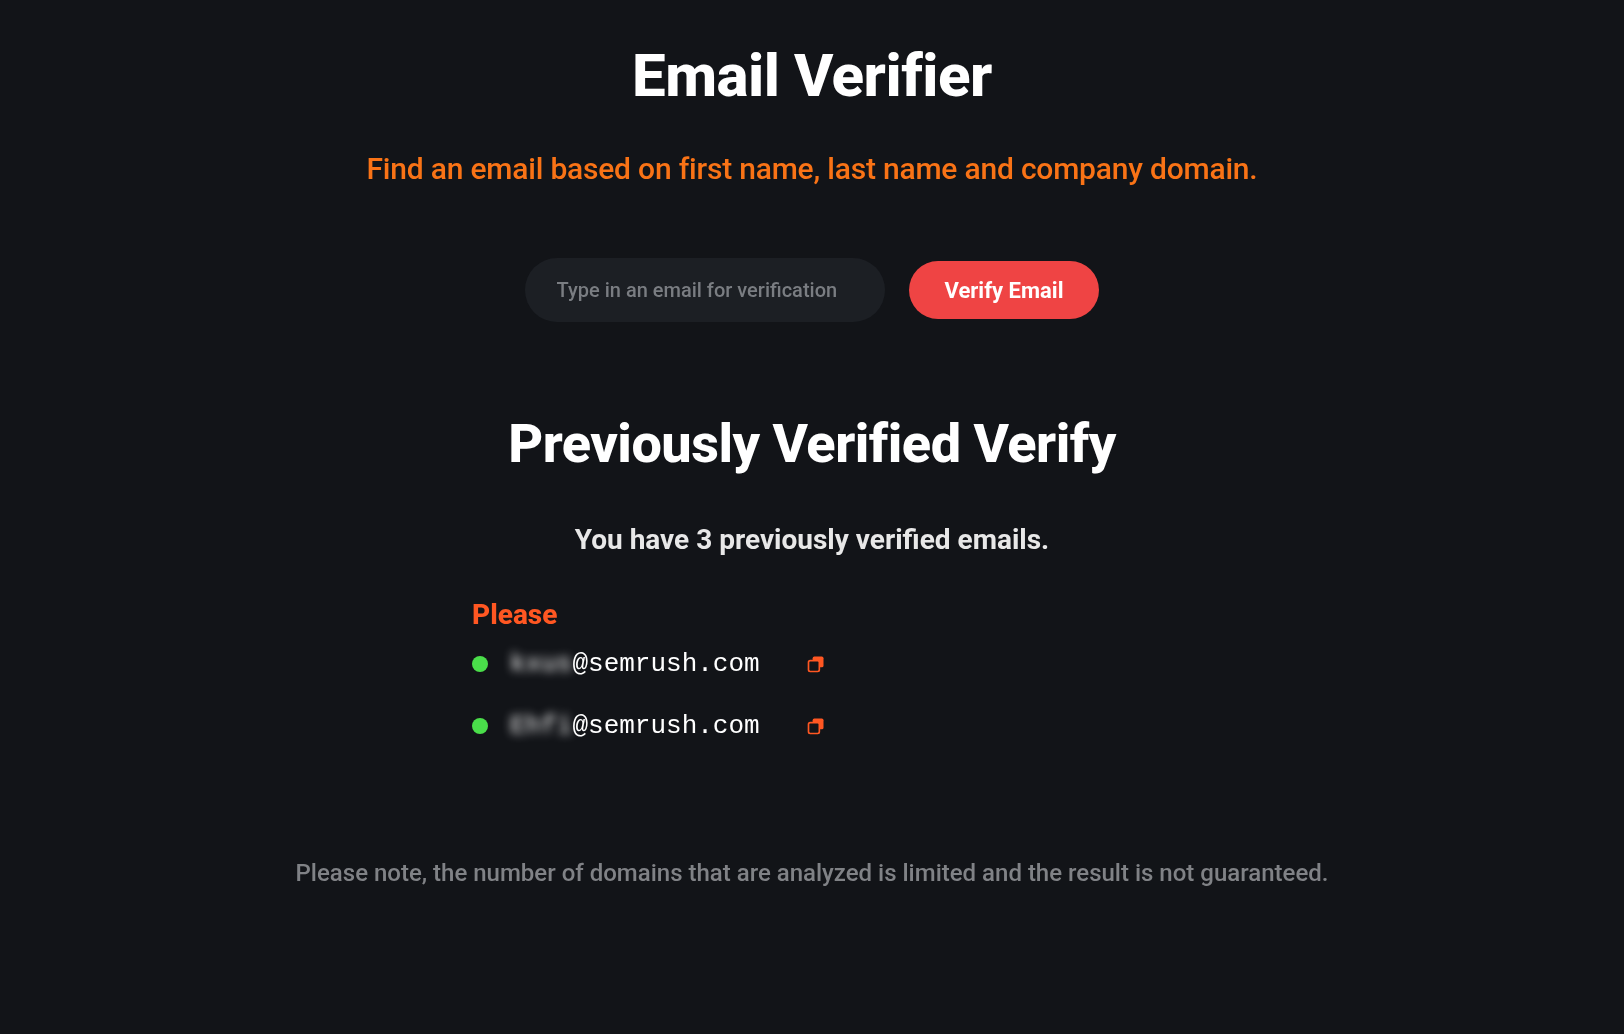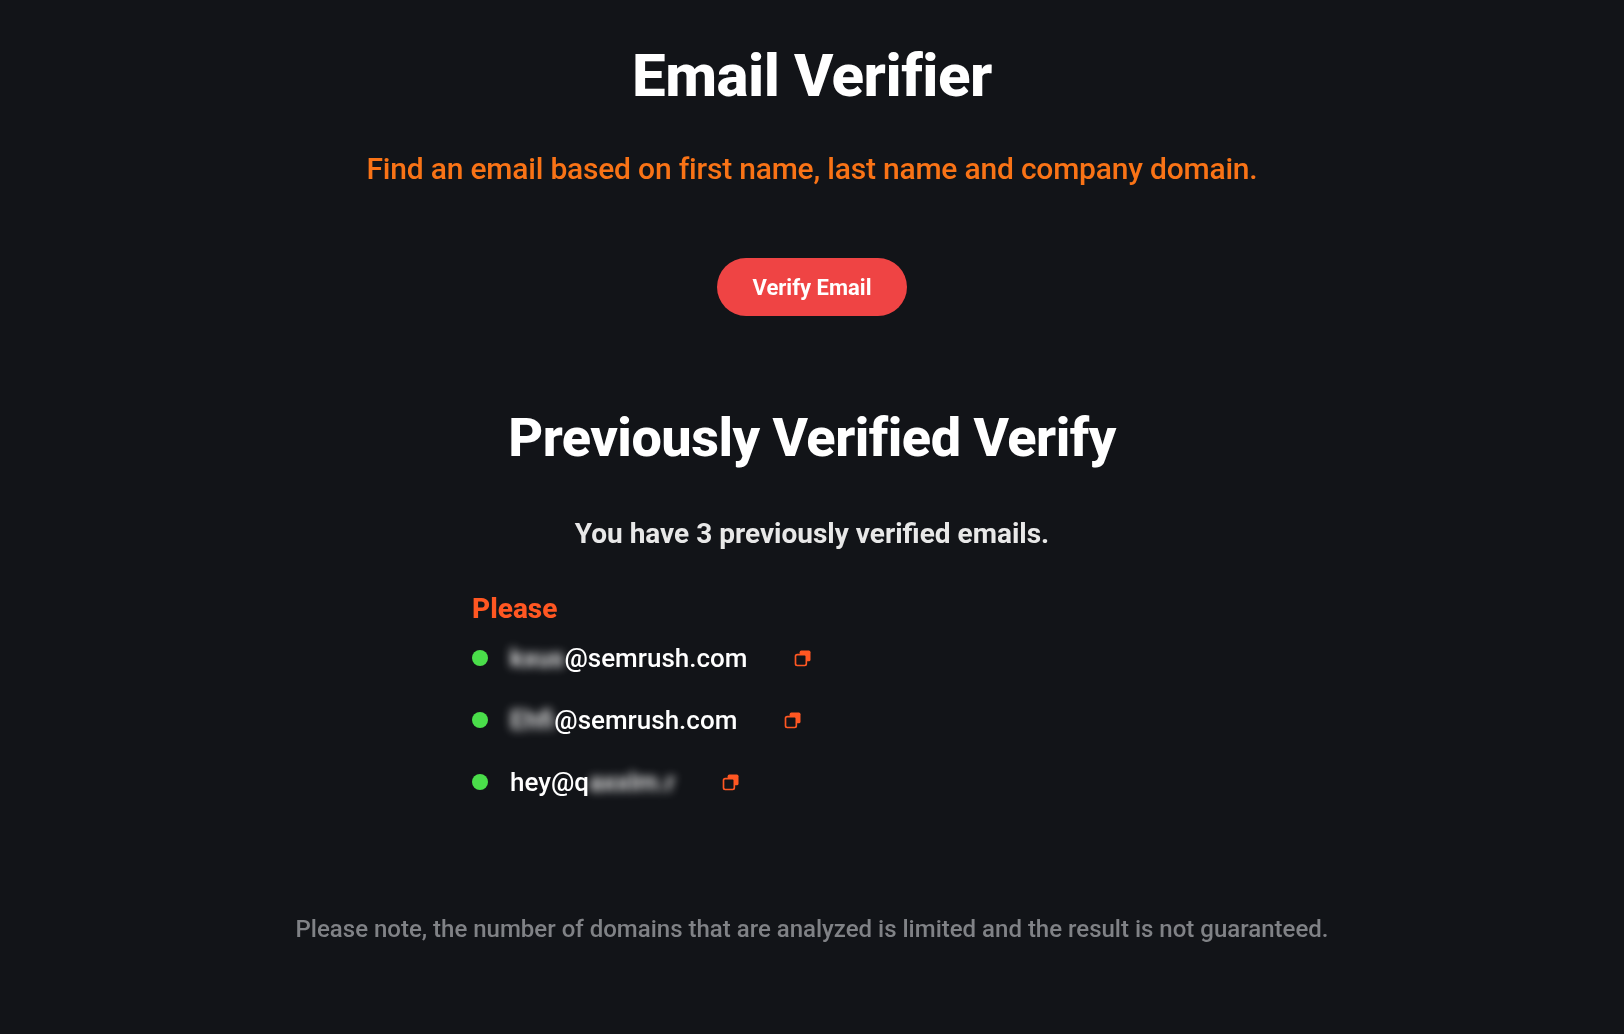--- a/index.html
+++ b/index.html
@@ -101,20 +101,21 @@
       background-color: #4ade4a;
       flex-shrink: 0;
     }
     .email-text {
       font-size: 26px;
       font-weight: 500;
       color: #ffffff;
       display: flex;
       align-items: center;
       gap: 0;
+      font-family: Liberation Mono, monospace;
     }
     .blurred {
       filter: blur(5px);
       user-select: none;
     }
     .copy-icon {
       margin-left: 24px;
       cursor: pointer;
       flex-shrink: 0;
       display: inline-flex;
@@ -127,20 +128,21 @@
       margin-top: 86px;
     }
   </style>
 </head>
 <body>
 
 <h1 class="page-title">Email Verifier</h1>
 <p class="subtitle">Find an email based on first name, last name and company domain.</p>
 
 <div class="input-row">
+  <input class="email-input" type="text" placeholder="Type in an email for verification" style="">
   <button class="verify-button">Verify Email</button>
 </div>
 
 <h2 class="section-title">Previously Verified Verify</h2>
 <p class="section-subtitle">You have 3 previously verified emails.</p>
 
 <div class="emails-section">
   <div class="column-header">Please</div>
 
   <div class="email-row">
@@ -164,28 +166,15 @@
         <span>@semrush.com</span>
     </span>
     <span class="copy-icon">
       <svg width="20" height="20" viewBox="0 0 24 24" fill="none">
         <rect x="8" y="3" width="13" height="13" rx="2" fill="#ff5722"></rect>
         <rect x="3" y="8" width="13" height="13" rx="2" stroke="#ff5722" stroke-width="2" fill="#121418"></rect>
       </svg>
     </span>
   </div>
 
-  <div class="email-row">
-    <span class="status-dot"></span>
-    <span class="email-text">
-      <span>hey@q</span>
-        <span class="blurred">axxlm.r</span>
-    </span>
-    <span class="copy-icon">
-      <svg width="20" height="20" viewBox="0 0 24 24" fill="none">
-        <rect x="8" y="3" width="13" height="13" rx="2" fill="#ff5722"></rect>
-        <rect x="3" y="8" width="13" height="13" rx="2" stroke="#ff5722" stroke-width="2" fill="#121418"></rect>
-      </svg>
-    </span>
-  </div>
 </div>
 
 <p class="footer-note">Please note, the number of domains that are analyzed is limited and the result is not guaranteed.</p>
 
 </body></html>

